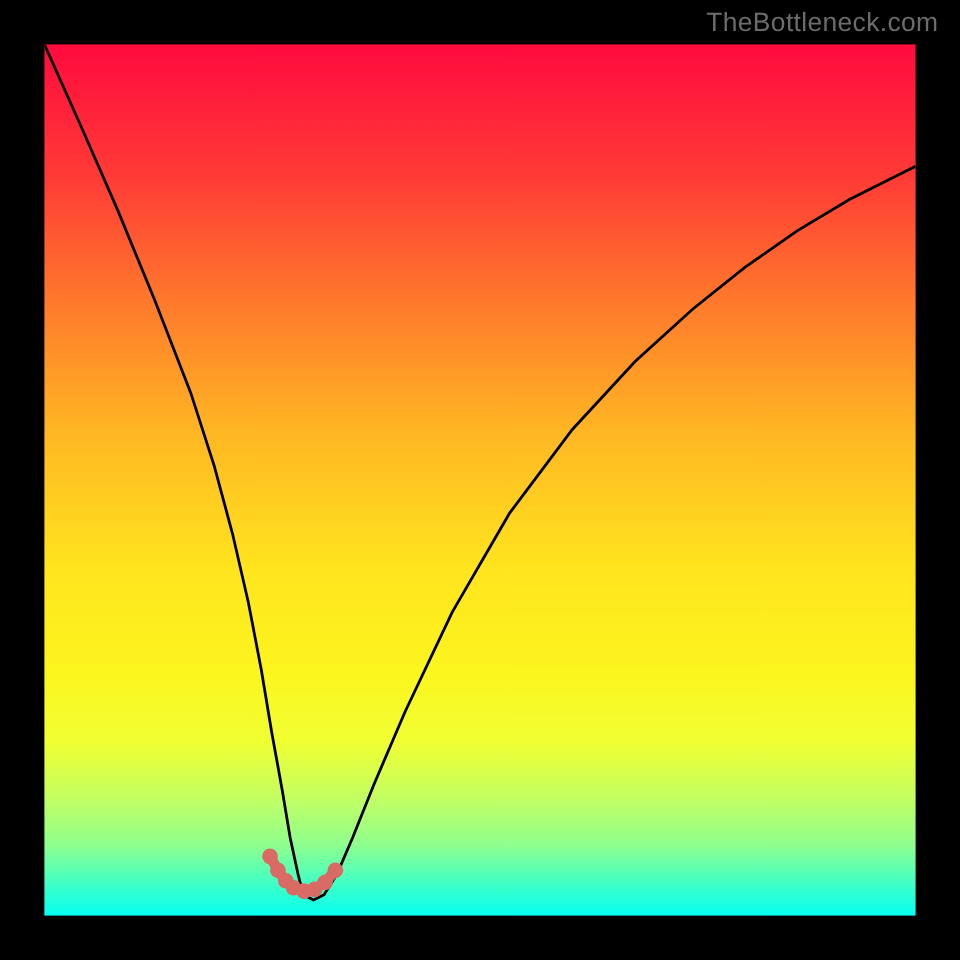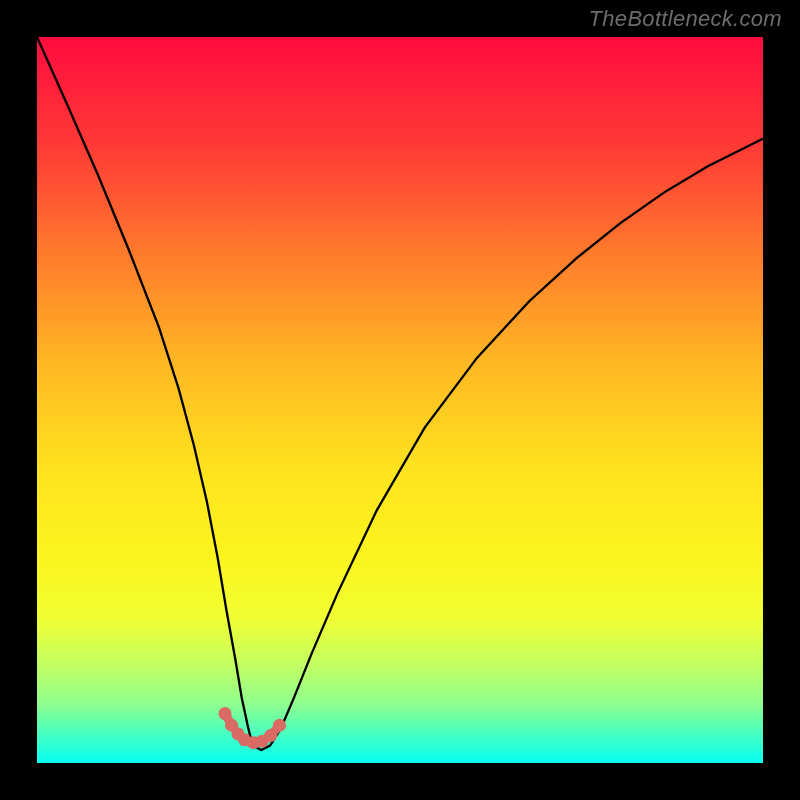--- a/index.html
+++ b/index.html
@@ -7,21 +7,20 @@
     padding: 0;
     width: 800px;
     height: 800px;
     background: #000;
     overflow: hidden;
   }
   .stage {
     position: relative;
     width: 800px;
     height: 692px;
-    font-style: italic;
   }
   .plot {
     position: absolute;
     left: 37px;
     top: 37px;
     width: 726px;
     height: 726px;
     background: linear-gradient(to bottom,
       #ff0b3e 0%,
       #ff3a36 15%,

